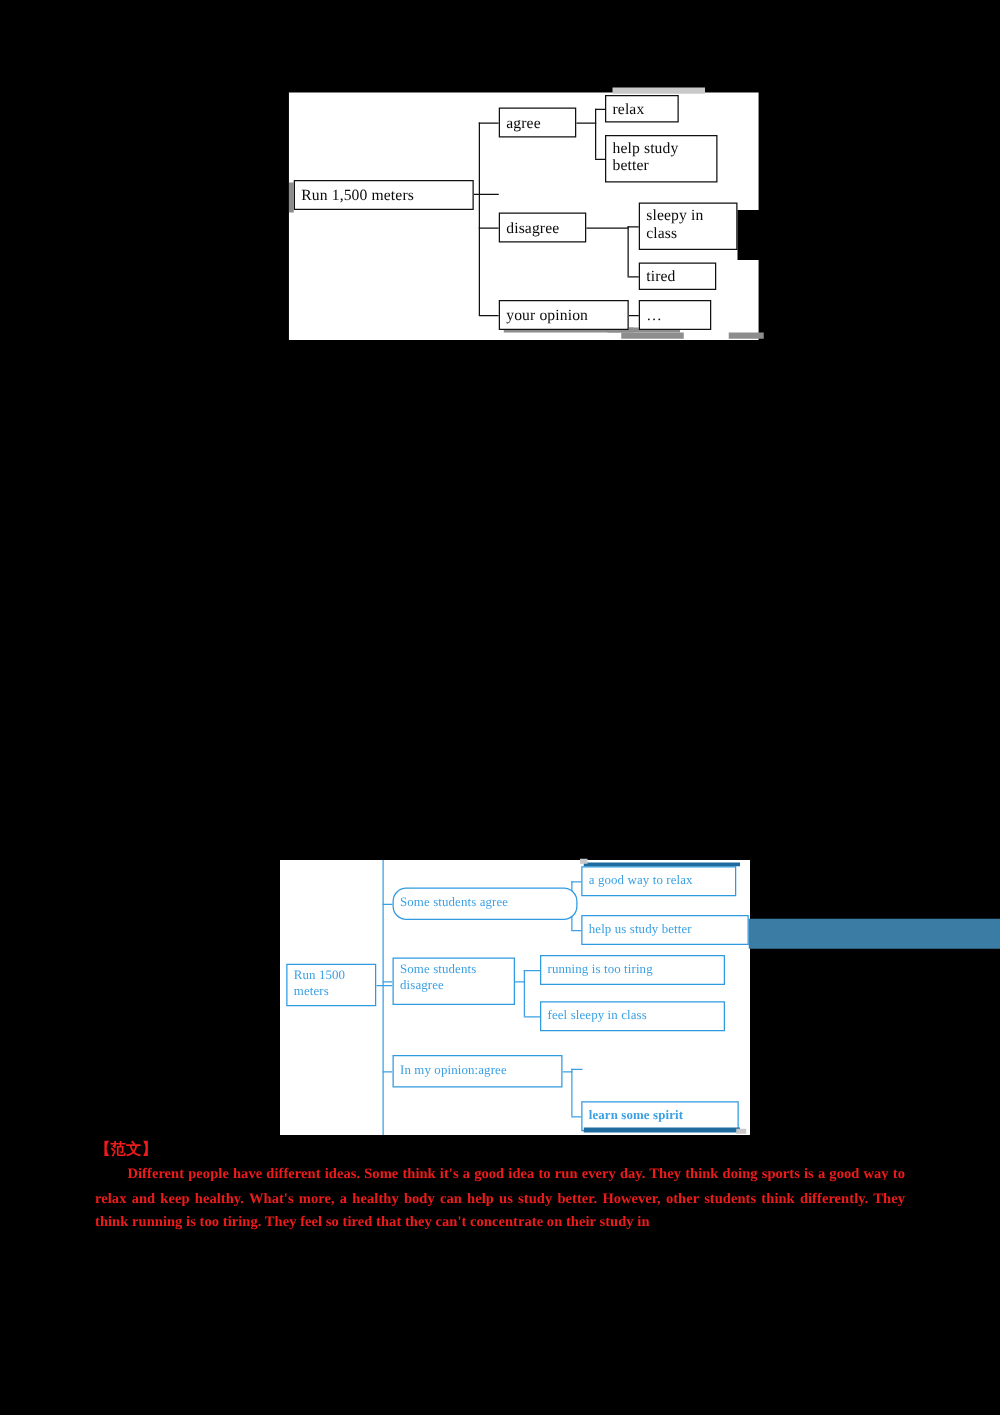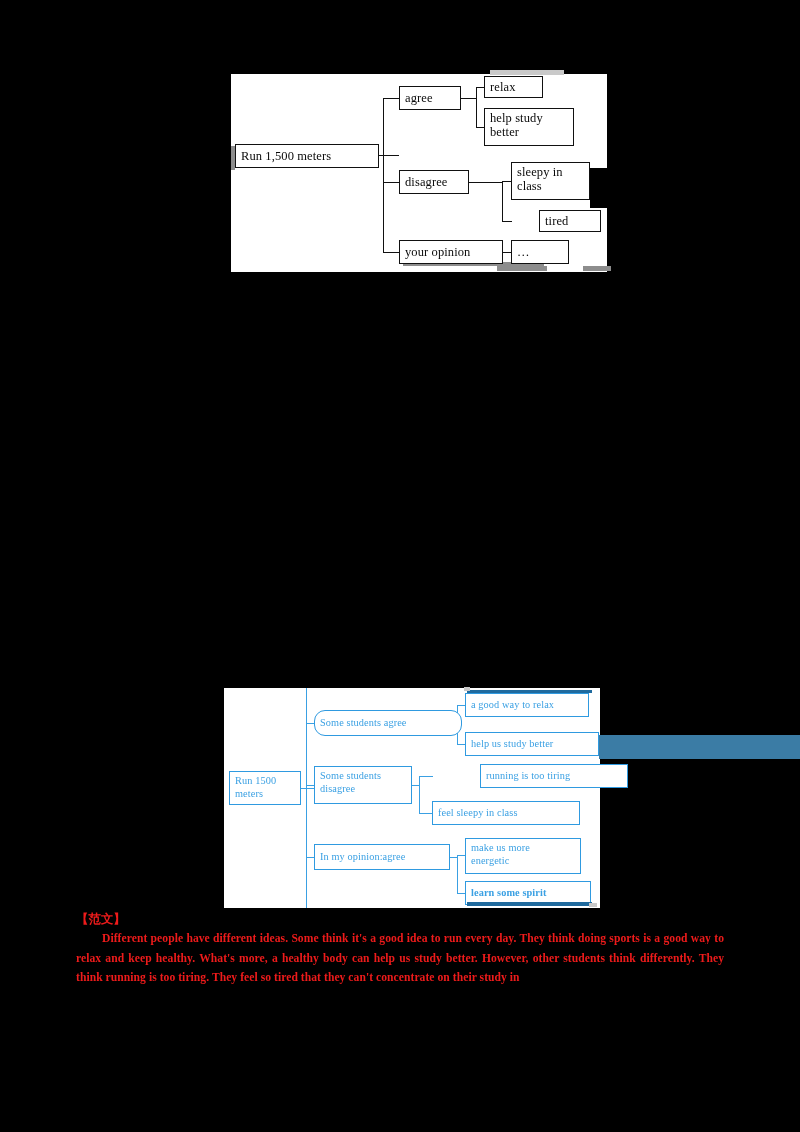--- a/index.html
+++ b/index.html
@@ -63,21 +63,21 @@
   #diagram-one .line.v { width: 1.4px; }
 
   
   .d1-root   { left: 4px;   top: 70px;  width: 144px; height: 24px; }
   .d1-agree  { left: 168px; top: 12px;  width: 62px;  height: 24px; }
   .d1-disag  { left: 168px; top: 96px;  width: 70px;  height: 24px; }
   .d1-yourop { left: 168px; top: 166px; width: 104px; height: 24px; }
   .d1-relax  { left: 253px; top: 2px;   width: 59px;  height: 22px; }
   .d1-help   { left: 253px; top: 34px;  width: 90px;  height: 38px; }
   .d1-sleepy { left: 280px; top: 88px;  width: 79px;  height: 38px; }
-  .d1-tired  { left: 280px; top: 136px; width: 62px;  height: 22px; margin-left: 28px; }
+  .d1-tired  { left: 280px; top: 136px; width: 62px;  height: 22px; }
   .d1-dots   { left: 280px; top: 166px; width: 58px;  height: 24px;
                text-align: center; letter-spacing: 2px; }
 
   
   #diagram-two {
     position: absolute;
     left: 224px;
     top: 688px;
     width: 376px;
     height: 220px;
@@ -106,21 +106,21 @@
   }
   #diagram-two .line.h { height: 1.3px; }
   #diagram-two .line.v { width: 1.3px; }
 
   .d2-root    { left: 5px;   top: 83px;  width: 72px;  height: 34px; }
   .d2-agree   { left: 90px;  top: 22px;  width: 148px; height: 26px; border-radius: 11px; }
   .d2-disag   { left: 90px;  top: 78px;  width: 98px;  height: 38px; }
   .d2-opinion { left: 90px;  top: 156px; width: 136px; height: 26px; }
   .d2-relax   { left: 241px; top: 5px;   width: 124px; height: 24px; }
   .d2-helpus  { left: 241px; top: 44px;  width: 134px; height: 24px; }
-  .d2-tiring  { left: 208px; top: 76px;  width: 148px; height: 24px; margin-left: 48px; }
+  .d2-tiring  { left: 208px; top: 76px;  width: 148px; height: 24px; }
   .d2-sleepy  { left: 208px; top: 113px; width: 148px; height: 24px; }
   .d2-energy  { left: 241px; top: 150px; width: 116px; height: 36px; }
   .d2-spirit  { left: 241px; top: 193px; width: 126px; height: 24px; font-weight: bold; }
 
   
   .redact {
     position: absolute;
     background: #000000;
   }
   .blue-bar {
@@ -245,22 +245,20 @@
     <div class="node d2-root">Run 1500
 meters</div>
     <div class="node center-v d2-agree">Some students agree</div>
     <div class="node d2-disag">Some students
 disagree</div>
     <div class="node center-v d2-opinion">In my opinion:agree</div>
     <div class="node center-v d2-relax">a good way to relax</div>
     <div class="node center-v d2-helpus">help us study better</div>
     <div class="node center-v d2-tiring">running is too tiring</div>
     <div class="node center-v d2-sleepy">feel sleepy in class</div>
-    <div class="node d2-energy">make us more
-energetic</div>
     <div class="node center-v d2-spirit">learn some spirit</div>
   </div>
 
   <div class="blue-bar" style="left:599px; top:735px; width:201px; height:24px;"></div>
   <div class="blue-bar-top" style="left:467px; top:690px; width:125px; height:3px;"></div>
   <div class="blue-bar-top" style="left:467px; top:902px; width:125px; height:4px;"></div>
   <div class="lightgrey-shade" style="left:464px; top:687px; width:6px;  height:4px;"></div>
   <div class="lightgrey-shade" style="left:589px; top:903px; width:8px;  height:4px;"></div>
 
   <div id="red-block">

